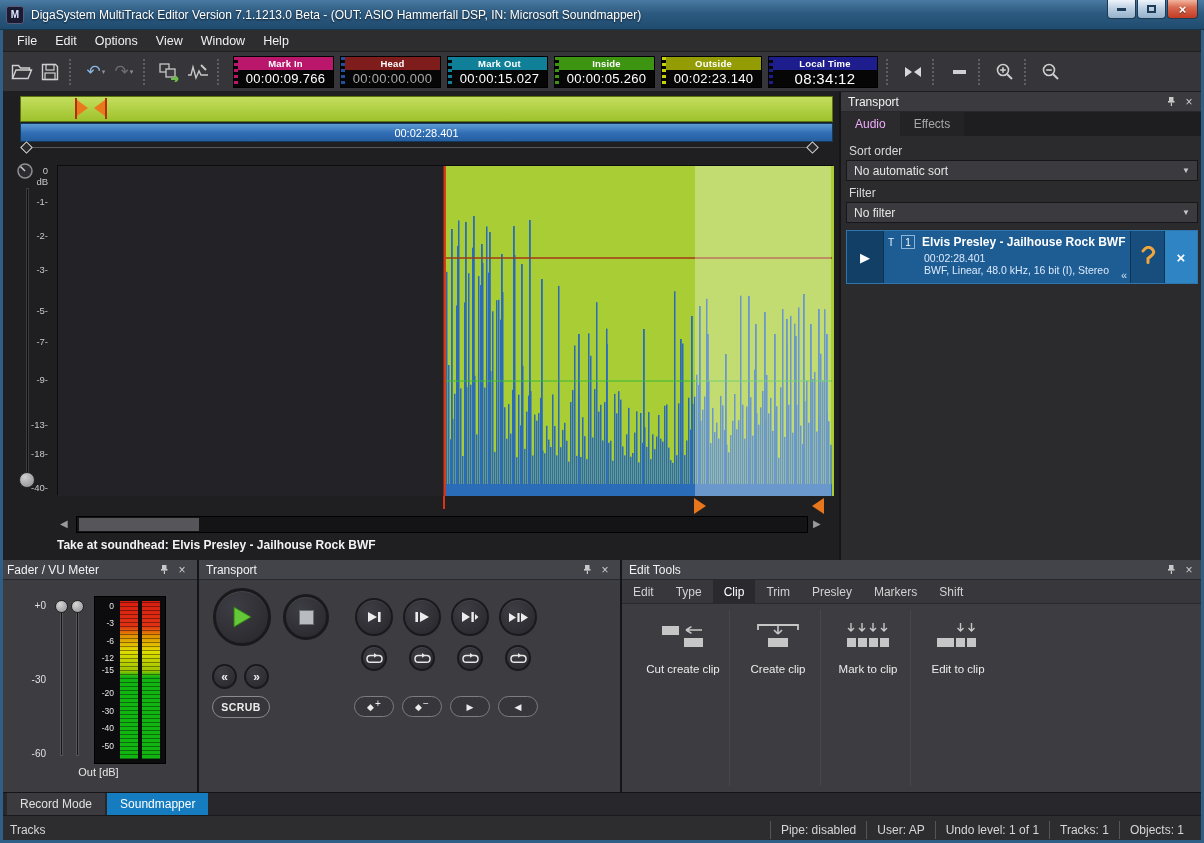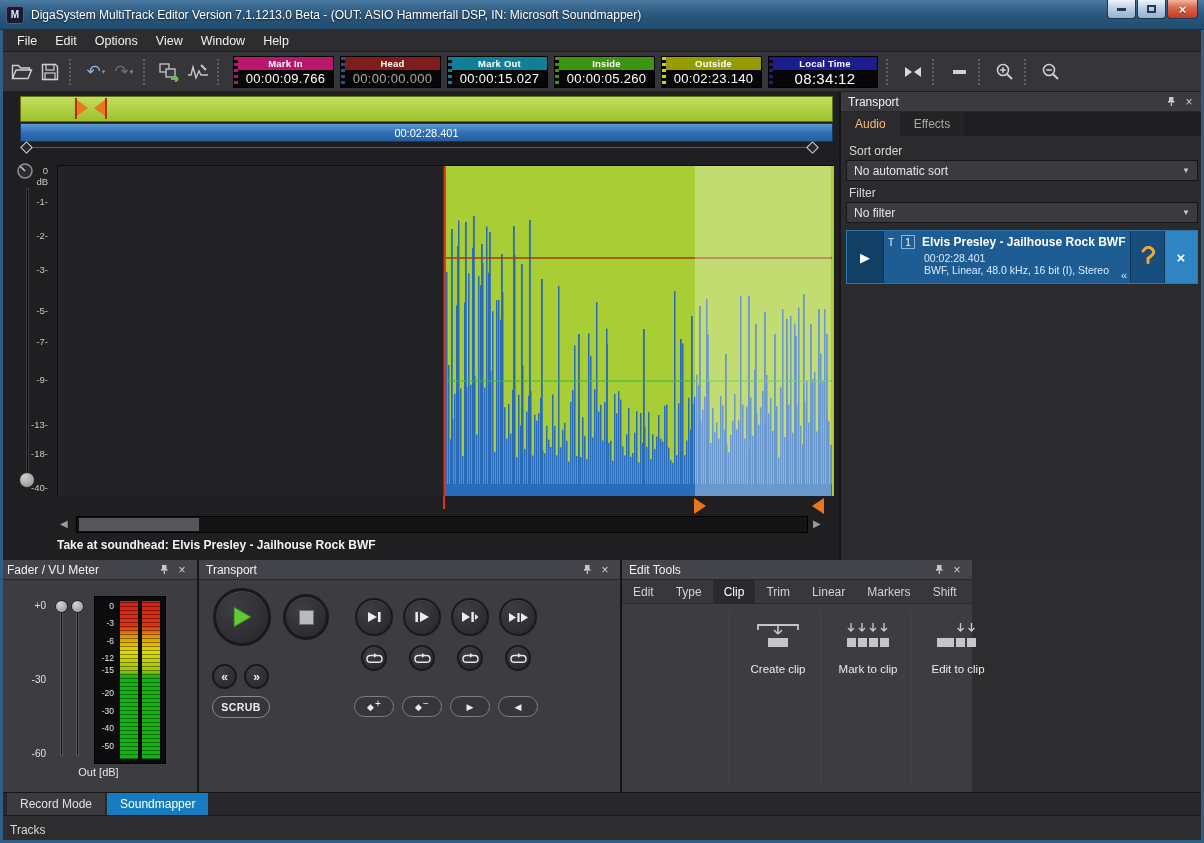--- a/index.html
+++ b/index.html
@@ -57,38 +57,38 @@
 .tick-red{position:absolute;left:443px;top:404px;width:2px;height:13px;background:#d93418}
 .selmark-r{position:absolute;left:694px;top:406px;width:0;height:0;border-top:8px solid transparent;border-bottom:8px solid transparent;border-left:12px solid #e8761c}
 .selmark-l{position:absolute;left:812px;top:406px;width:0;height:0;border-top:8px solid transparent;border-bottom:8px solid transparent;border-right:12px solid #e8761c}
 .hscroll-track{position:absolute;left:76px;top:424px;width:732px;height:17px;background:#141416;border:1px solid #000}
 .hscroll-thumb{position:absolute;left:2px;top:1px;width:120px;height:13px;background:#55555a}
 .sarrow{position:absolute;top:426px;color:#9a9a9e;font-size:10px}
 .take-text{position:absolute;left:57px;top:446px;color:#f2f2f2;font-size:12px;font-weight:bold}
 
 .ctabs{position:absolute;left:0;top:20px;width:100%;height:24px;background:#1e1e21;display:flex}
 .ctab{height:24px;padding:0 14px;display:flex;align-items:center;font-size:12px;color:#a8a8a8;background:#232326}
-.ctab.active{background:#2b2b2e;color:#fdba74}
+.ctab.active{background:#2b2b2e;color:#f0abfc}
 .clabel{position:absolute;left:8px;font-size:12px;color:#d8d8d8}
 .dd{position:absolute;left:5px;right:6px;height:21px;background:#3a3a3f;border:1px solid #17171a;display:flex;align-items:center;padding:0 7px;font-size:12px;color:#e6e6e6}
 .dd .car{margin-left:auto;font-size:8px;color:#c8c8c8}
 .clip-item{position:absolute;left:5px;right:6px;top:138px;height:54px;background:#1e5c94;border:1px solid #2e76ad;display:flex}
 .ci-play{width:37px;background:#123f66;border-right:1px solid #0e3350;display:flex;align-items:center;justify-content:center;color:#fff;font-size:13px}
 .ci-text{flex:1;position:relative}
 .ci-row1{position:absolute;left:4px;top:4px;display:flex;align-items:center;gap:7px}
 .ci-t{font-size:10px;color:#e8f2fc}
 .ci-num{width:14px;height:14px;border:1px solid #8ab4d8;font-size:10px;color:#fff;display:flex;align-items:center;justify-content:center}
 .ci-title{font-size:12px;font-weight:bold;color:#fff;white-space:nowrap}
 .ci-row2{position:absolute;left:40px;top:21px;font-size:10.5px;color:#dceafc}
 .ci-row3{position:absolute;left:40px;top:33px;font-size:10.5px;color:#dceafc;white-space:nowrap}
 .ci-chev{position:absolute;right:3px;bottom:2px;font-size:11px;color:#cfe2f4}
 .ci-hook{width:34px;background:#174e7d;border-left:1px solid #0e3350;display:flex;align-items:center;justify-content:center}
 .ci-close{width:33px;background:#2f84c4;border-left:1px solid #0e3350;display:flex;align-items:center;justify-content:center;color:#fff;font-size:15px;font-weight:bold}
 
-.bottom{position:absolute;top:560px;left:0;width:972px;height:232px;display:flex;background:#151517;gap:2px}
+.bottom{position:absolute;top:560px;left:0;width:1204px;height:232px;display:flex;background:#151517;gap:2px}
 .panel{background:#3c3c41;position:relative}
 .fader-panel{width:197px}
 .transport-panel{width:421px}
 .edittools-panel{flex:1}
 
 .fscale{position:absolute;font-size:10px;color:#e0e0e0;width:26px;text-align:right;left:20px}
 .ftrack{position:absolute;width:3px;height:152px;top:44px;background:#141416;border:1px solid #55555a}
 .fknob{position:absolute;width:13px;height:13px;top:40px;border-radius:50%;background:radial-gradient(circle at 35% 30%,#d6d6d6,#8e8e92);border:1px solid #222}
 .vu{position:absolute;left:94px;top:36px;width:72px;height:168px;background:#0c0c0e;border:1px solid #000}
 .vul{position:absolute;font-size:8.5px;color:#e8e8e8;width:19px;text-align:right;left:0}
@@ -737,27 +737,35 @@
               <rect x="4.8" y="6.6" width="1.2" height="3.4" fill="#c8c8c8"></rect>
             </svg>
           </span>
         <span class="phicon">×</span>
       </div>
       <div class="etabs">
         <div class="etab">Edit</div>
         <div class="etab">Type</div>
         <div class="etab active">Clip</div>
         <div class="etab">Trim</div>
-        <div class="etab">Linear</div>
+        <div class="etab">Presley</div>
         <div class="etab">Markers</div>
         <div class="etab">Shift</div>
       </div>
       <div class="etsep" style="left:107px"></div>
       <div class="etsep" style="left:198px"></div>
       <div class="etsep" style="left:288px"></div>
+      <div class="etbtn" style="left:15px">
+        <svg width="46" height="28" viewBox="0 0 46 28">
+            <rect x="2" y="4" width="17" height="9" fill="#c6c6c6"></rect>
+            <rect x="24" y="16" width="19" height="9" fill="#c6c6c6"></rect>
+            <path d="M42 8H26m0 0l5.5-3.4M26 8l5.5 3.4" stroke="#c6c6c6" stroke-width="1.6" fill="none"></path>
+          </svg>
+        <span class="lbl">Cut create clip</span>
+      </div>
       <div class="etbtn" style="left:110px">
         <svg width="46" height="28" viewBox="0 0 46 28">
             <path d="M3 8V3h40v5" stroke="#c6c6c6" stroke-width="1.8" fill="none"></path>
             <path d="M23 3v9m0 0l-4-4m4 4l4-4" stroke="#c6c6c6" stroke-width="1.6" fill="none"></path>
             <rect x="13" y="16" width="20" height="9" fill="#c6c6c6"></rect>
           </svg>
         <span class="lbl">Create clip</span>
       </div>
       <div class="etbtn" style="left:200px">
         <svg width="46" height="28" viewBox="0 0 46 28">
@@ -781,18 +789,25 @@
     </div>
   </div>
 
   <div class="tabsbar">
     <div class="btab">Record Mode</div>
     <div class="btab active">Soundmapper</div>
   </div>
 
   <div class="statusbar">
     <span>Tracks</span>
+    <div class="sright">
+      <span class="sitem">Pipe: disabled</span>
+      <span class="sitem">User: AP</span>
+      <span class="sitem">Undo level: 1 of 1</span>
+      <span class="sitem">Tracks: 1</span>
+      <span class="sitem">Objects: 1</span>
+    </div>
   </div>
 
   <div class="edge" style="left:0;top:30px;width:3px;height:813px"></div>
   <div class="edge" style="left:1201px;top:30px;width:3px;height:813px"></div>
   <div class="edge" style="left:0;top:840px;width:1204px;height:3px"></div>
 </div>
 
 </body></html>

